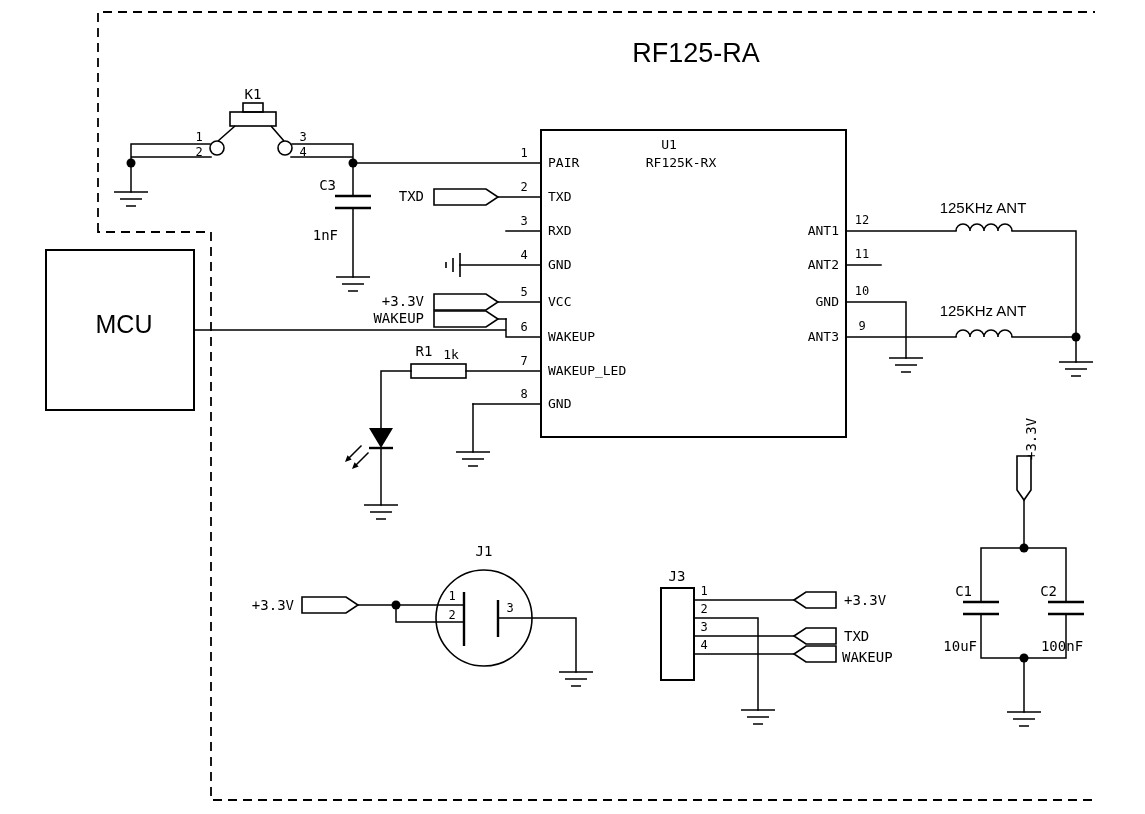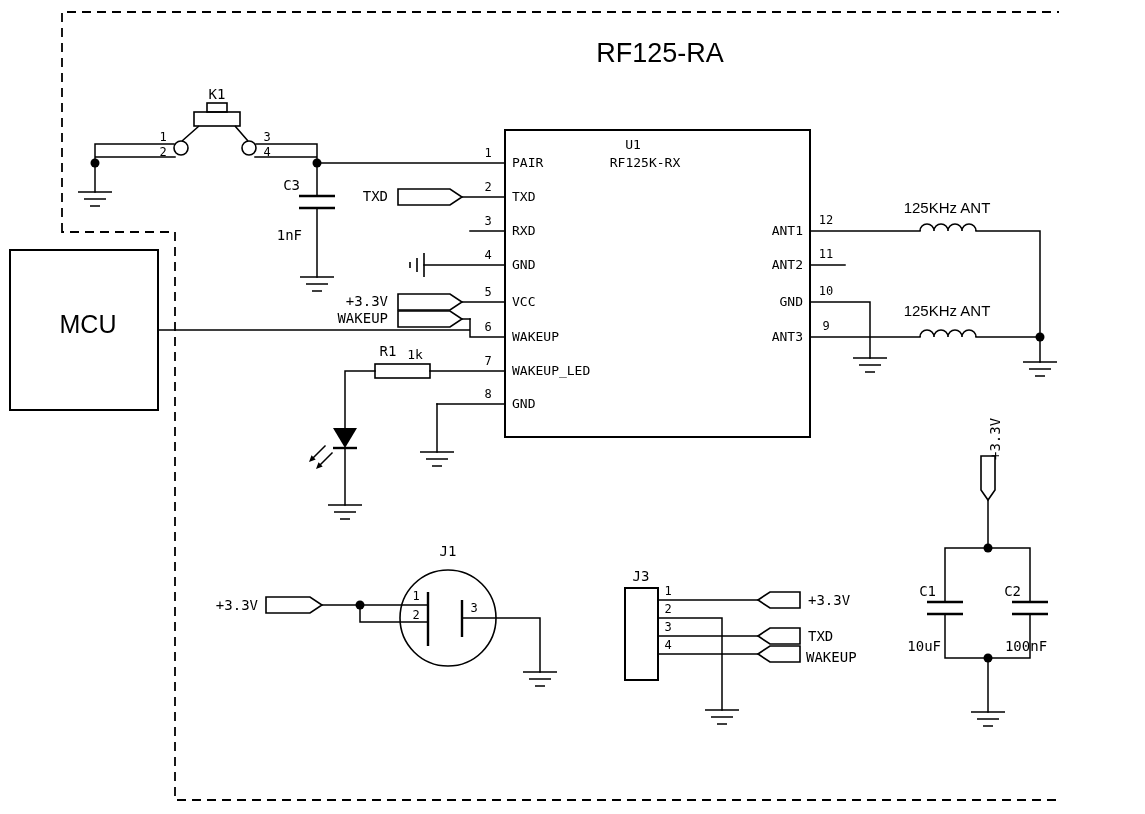--- a/index.html
+++ b/index.html
@@ -1,16 +1,16 @@
 <!DOCTYPE html>
 <html><head>
 <meta charset="utf-8">
 <style>
   html, body { margin: 0; padding: 0; background: #ffffff; }
-  .stage { width: 1059px; height: 814px; position: relative; background: #ffffff; overflow: hidden; }
+  .stage { width: 1059px; height: 814px; position: relative; background: #ffffff; overflow: hidden; padding-left: 36px; }
   svg { display: block; }
   .wire  { stroke: #000; stroke-width: 1.5; fill: none; stroke-linecap: square; }
   .sym   { stroke: #000; stroke-width: 1.6; fill: none; }
   .box   { stroke: #000; stroke-width: 2;   fill: none; }
   .plate { stroke: #000; stroke-width: 2.4; fill: none; }
   .dash  { stroke: #000; stroke-width: 1.8; fill: none; stroke-dasharray: 9 6; }
   .dot   { fill: #000; stroke: none; }
   .fillb { fill: #000; stroke: none; }
   text { fill: #000; }
   .t   { font-family: "DejaVu Sans Mono", "Liberation Mono", monospace; font-size: 13px; }

